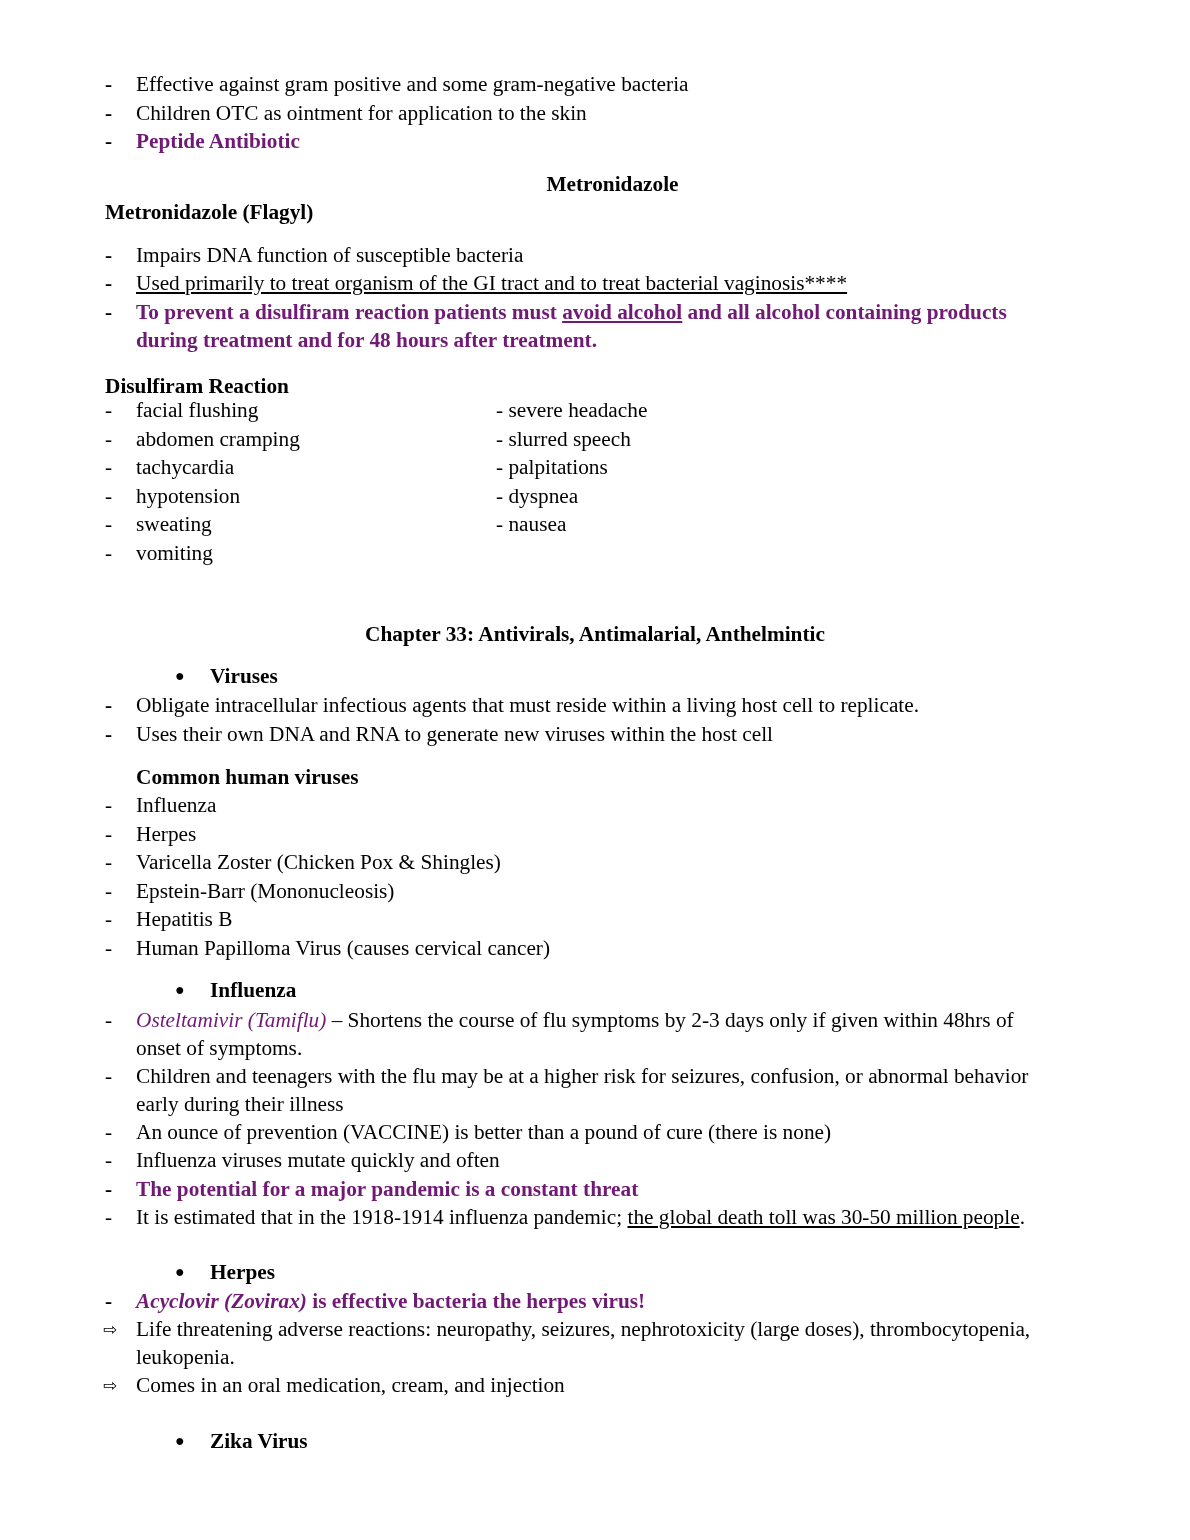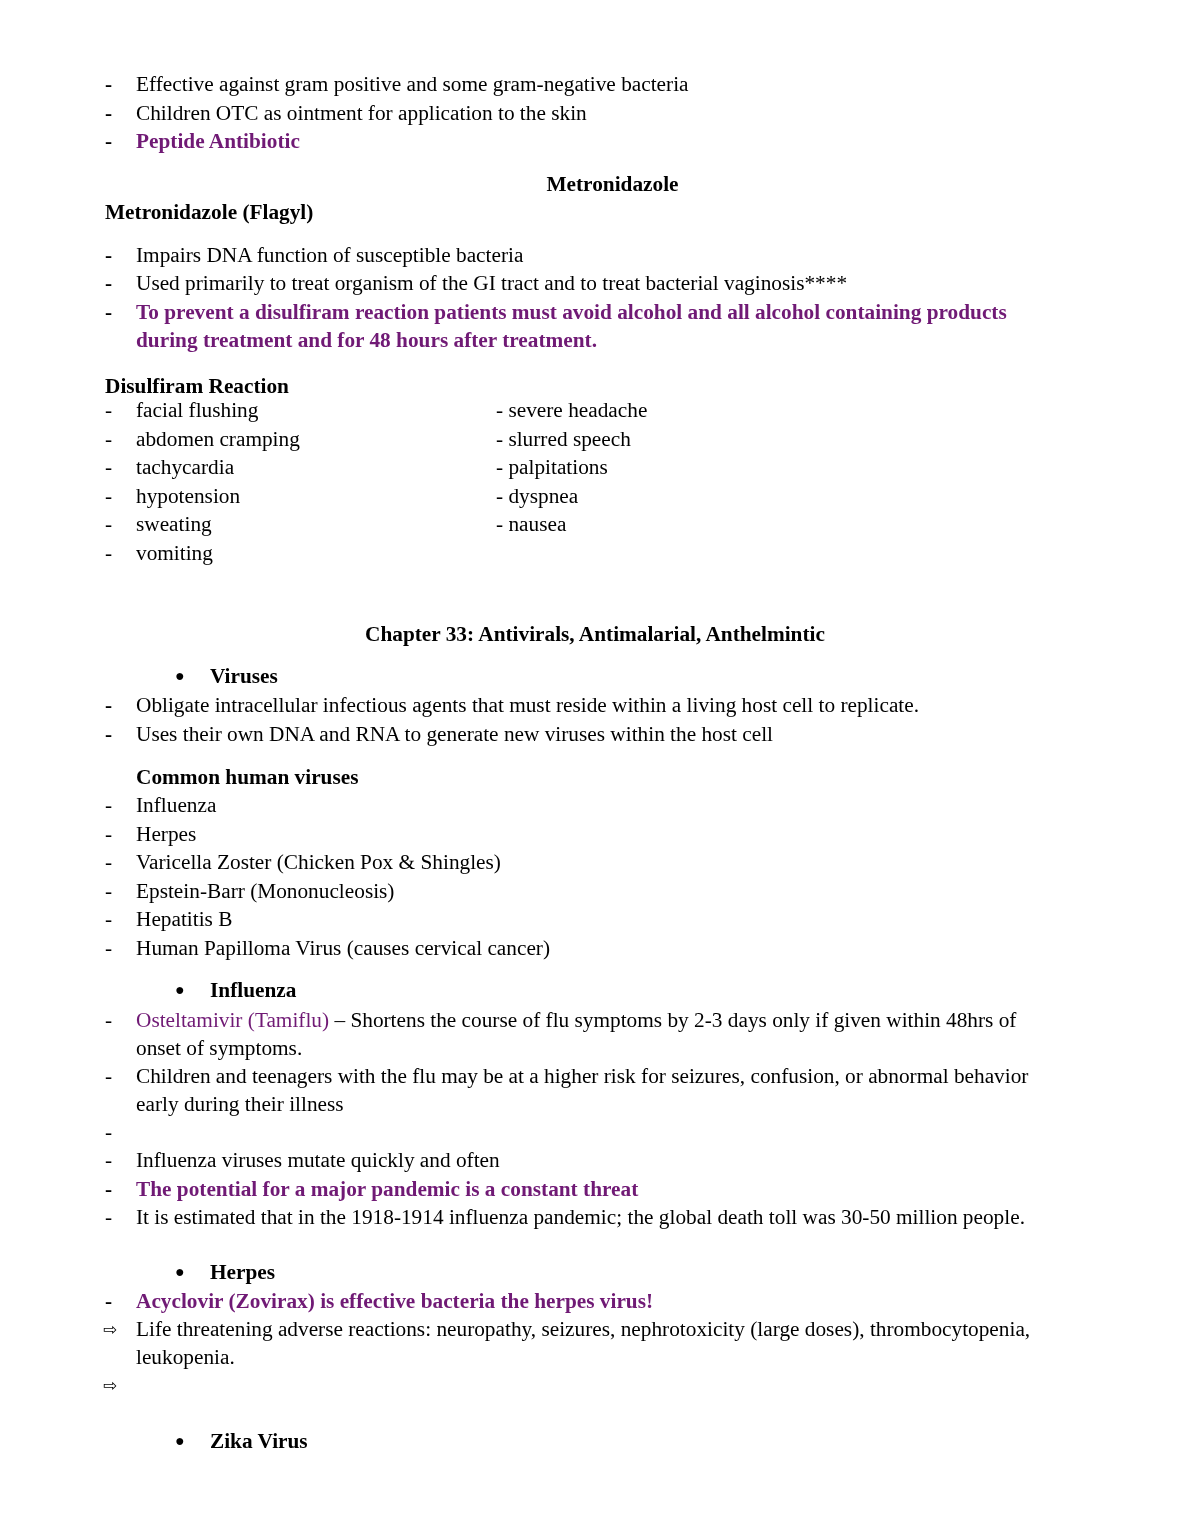--- a/index.html
+++ b/index.html
@@ -11,22 +11,22 @@
     .page { position: absolute; left: 0; top: 0; width: 1190px; height: 1540px; }
     .row { position: absolute; left: 0; width: 1190px; height: 28px; line-height: 28px; white-space: nowrap; }
     .mark { position: absolute; left: 105px; }
     .mark.bold { font-weight: bold; }
     .txt { position: absolute; left: 136px; text-align: center; }
     .col2 { position: absolute; left: 496px; }
     .bullet-dot { position: absolute; left: 175px; font-size: 16px; }
     .bullet-txt { position: absolute; left: 210px; font-weight: bold; }
     .bold { font-weight: bold; }
     .red { color: #701a75; }
-    .u { }
-    .it { }
+    .u { text-decoration: underline; }
+    .it { font-style: italic; }
     .center { position: absolute; left: 0; width: 1225px; text-align: center; font-weight: bold; }
     .arrow { position: absolute; left: 103px; font-family: "DejaVu Sans", sans-serif; font-size: 17px; }
   </style>
 </head>
 <body>
 
 <div class="page">
 
   <div class="row" style="top:70px">
     <span class="mark bold">-</span>
@@ -155,20 +155,21 @@
   </div>
   <div class="row" style="top:1062px">
     <span class="mark">-</span>
     <span class="txt">Children and teenagers with the flu may be at a higher risk for seizures, confusion, or abnormal behavior</span>
   </div>
   <div class="row" style="top:1090px">
     <span class="txt">early during their illness</span>
   </div>
   <div class="row" style="top:1118px">
     <span class="mark">-</span>
+    <span class="txt">An ounce of prevention (VACCINE) is better than a pound of cure (there is none)</span>
   </div>
   <div class="row" style="top:1146px">
     <span class="mark">-</span>
     <span class="txt">Influenza viruses mutate quickly and often</span>
   </div>
   <div class="row" style="top:1175px">
     <span class="mark bold">-</span>
     <span class="txt bold red">The potential for a major pandemic is a constant threat</span>
   </div>
   <div class="row" style="top:1203px">
@@ -186,20 +187,21 @@
   </div>
   <div class="row" style="top:1315px">
     <span class="arrow">⇨</span>
     <span class="txt">Life threatening adverse reactions: neuropathy, seizures, nephrotoxicity (large doses), thrombocytopenia,</span>
   </div>
   <div class="row" style="top:1343px">
     <span class="txt">leukopenia.</span>
   </div>
   <div class="row" style="top:1371px">
     <span class="arrow">⇨</span>
+    <span class="txt">Comes in an oral medication, cream, and injection</span>
   </div>
 
   <div class="row" style="top:1427px">
     <span class="bullet-dot">●</span>
     <span class="bullet-txt">Zika Virus</span>
   </div>
 
 </div>
 
 </body></html>

